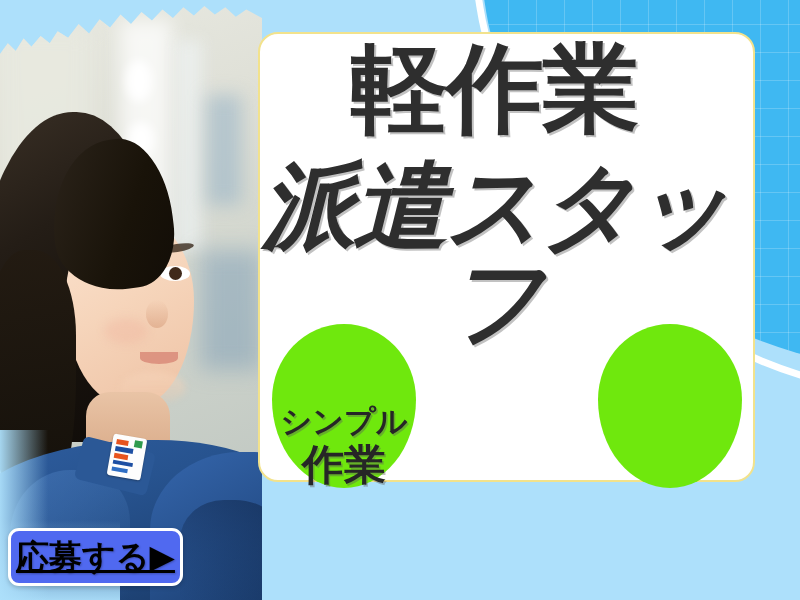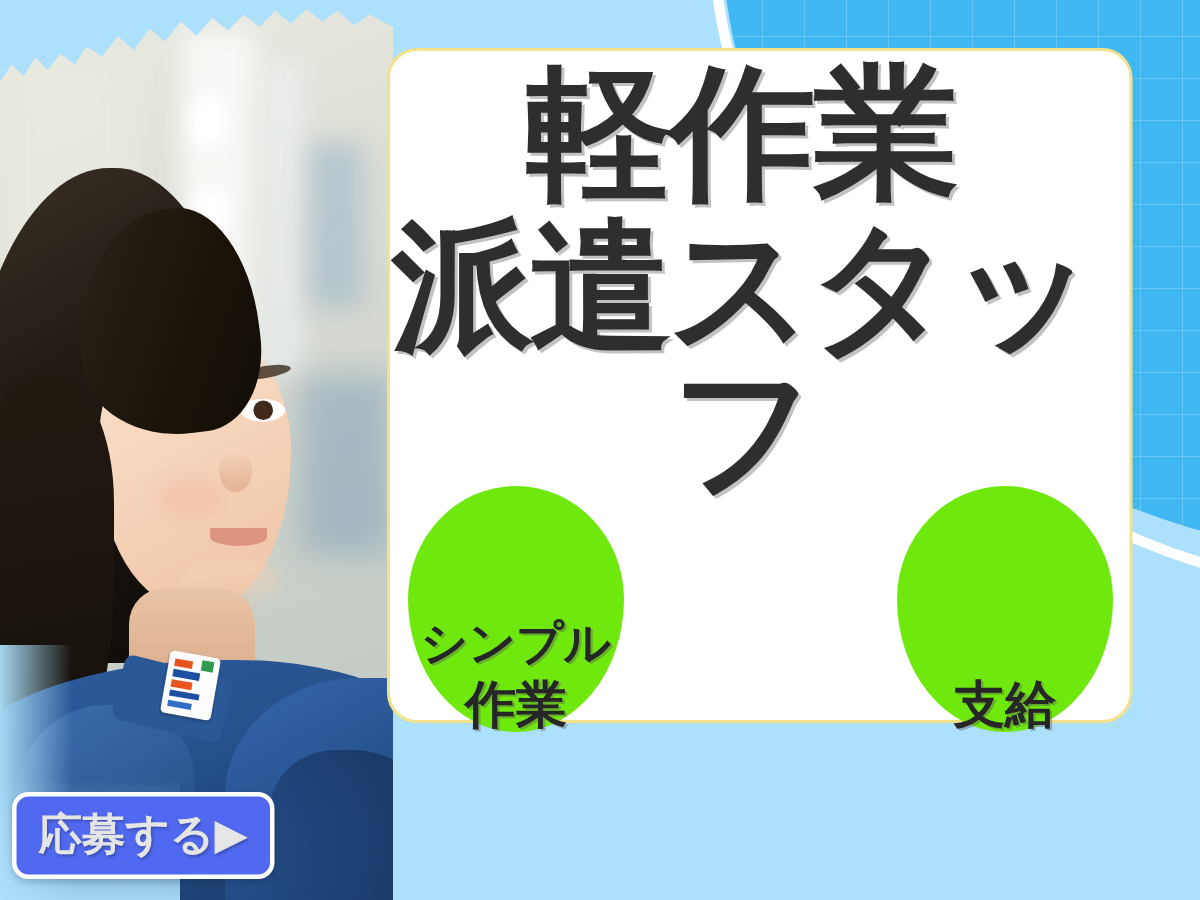--- a/index.html
+++ b/index.html
@@ -142,51 +142,51 @@
   .headline{
     position:absolute;left:246px;top:40px;width:497px;
     text-align:center;
     font-family:"DejaVu Sans","Liberation Sans",sans-serif;
     color:#2e2e2e;font-weight:700;line-height:1;
     letter-spacing:-1px;
     text-shadow:2px 2px 0 rgba(120,120,120,.45);
     -webkit-user-select:none;user-select:none;
   }
   .headline .line1{font-size:97px;display:block;}
-  .headline .line2{font-size:95px;display:block;margin-top:8px;letter-spacing:-3px;}
+  .headline .line2{font-size:95px;display:block;margin-top:22px;letter-spacing:-3px;font-style:italic;}
 
   
   .badges{
     position:absolute;left:272px;top:324px;width:470px;height:164px;
     display:flex;justify-content:space-between;align-items:flex-start;
   }
   .badge{
     width:144px;height:164px;background:#6fe80d;border-radius:50% 50% 50% 50% / 46% 46% 54% 54%;
     display:flex;flex-direction:column;align-items:center;justify-content:flex-end;
     gap:6px;
   }
   .badge span{
     font-family:"DejaVu Sans","Liberation Sans",sans-serif;
     color:#262626;font-weight:700;font-size:31px;line-height:1.06;
     text-shadow:1.5px 1.5px 0 rgba(90,90,90,.4);
     white-space:nowrap;
   }
-  .badge span.l2{font-size:34px;}
+  .badge span.l2{font-size:42px;}
 
   
   .cta{
     position:absolute;left:8px;top:528px;width:175px;height:58px;
     background:#5069f0;border:3px solid #ffffff;border-radius:11px;
     box-sizing:border-box;display:flex;align-items:center;justify-content:center;
     box-shadow:0 2px 4px rgba(0,0,0,.18);cursor:pointer;
   }
   .cta-label{
     font-family:"DejaVu Sans","Liberation Sans",sans-serif;
-    color:#e5e5e5;font-weight:700;font-size:29px;letter-spacing:0px;
-    text-shadow:1px 1px 2px rgba(0,0,0,.25);white-space:nowrap;
+    color:#000000;font-weight:700;font-size:33px;letter-spacing:0px;
+    text-shadow:1px 1px 2px rgba(0,0,0,.25);white-space:nowrap;text-decoration:underline;
   }
 </style>
 </head>
 <body>
 
 <div class="banner">
 
   <div class="bg-light"></div>
   <div class="bg-brush"></div>
   <div class="bg-dark"></div>
@@ -246,21 +246,20 @@
 
   <div class="badges">
 
     <div class="badge">
       <span>シンプル</span>
       <span class="l2">作業</span>
     </div>
 
 
     <div class="badge">
-      <span class="l2">支給</span>
     </div>
 
   </div>
 
   <div class="cta">
     <span class="cta-label">応募する▶</span>
   </div>
 
 </div>
 

